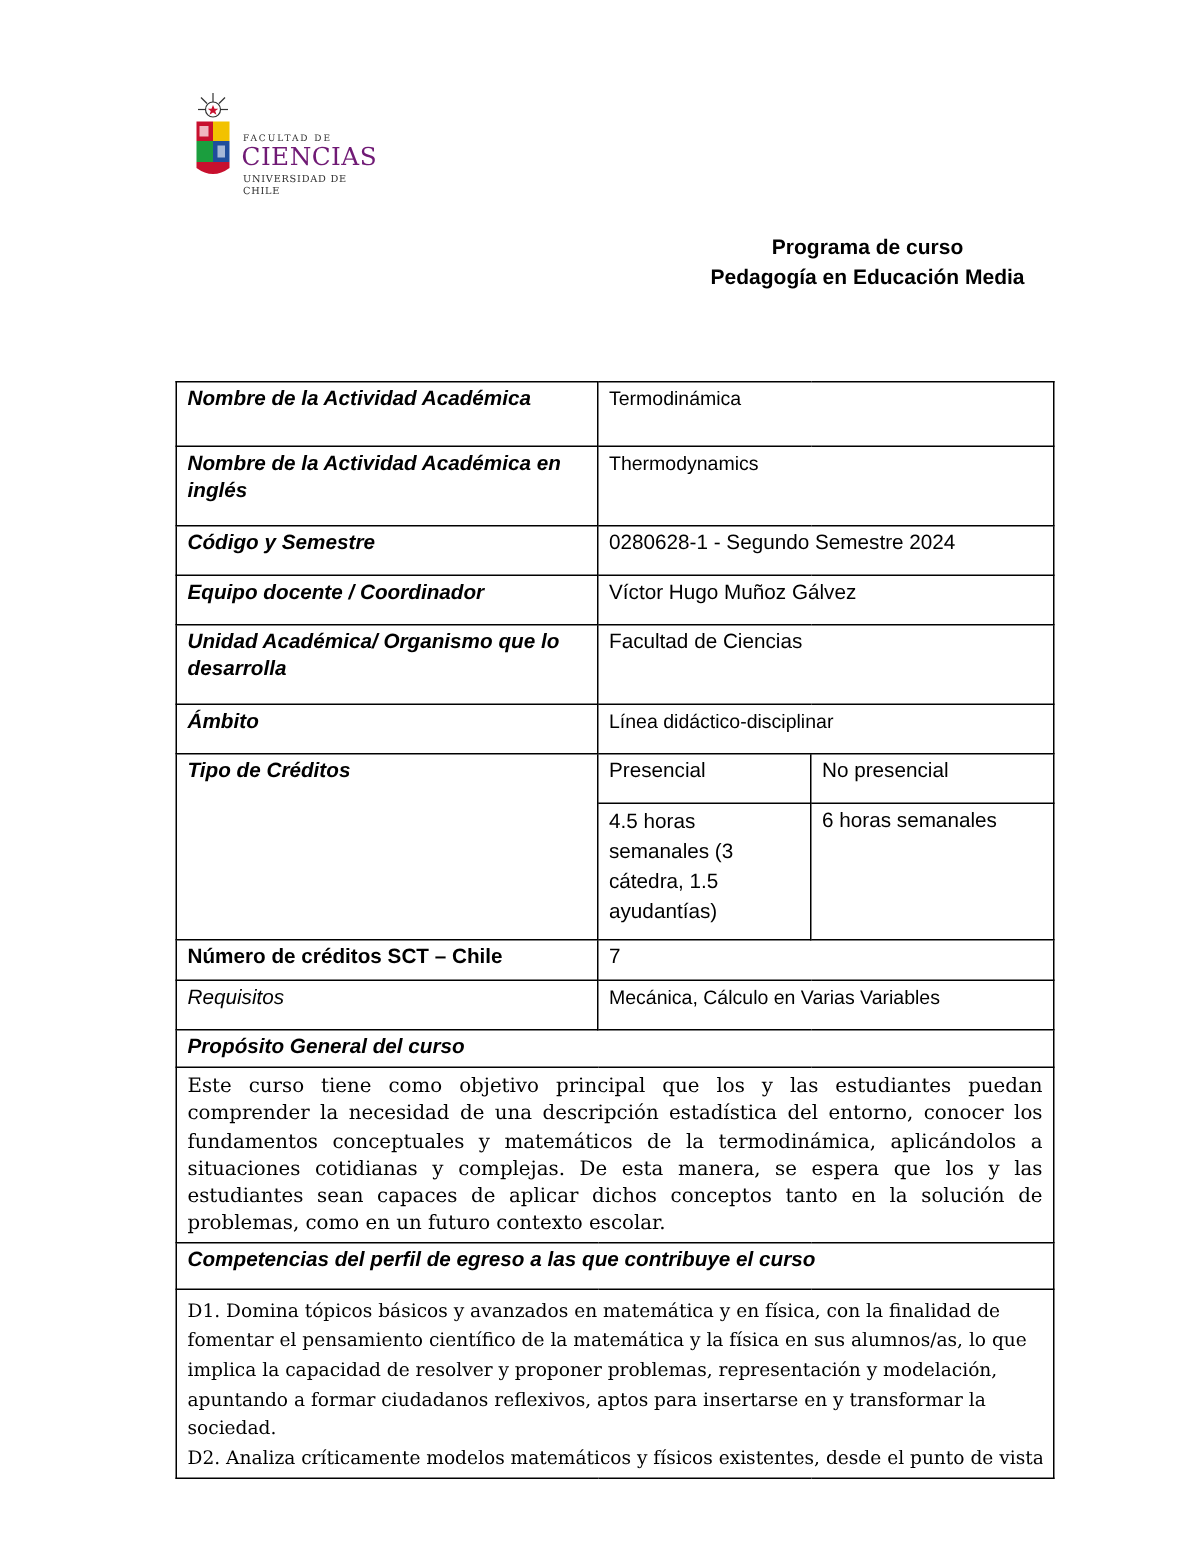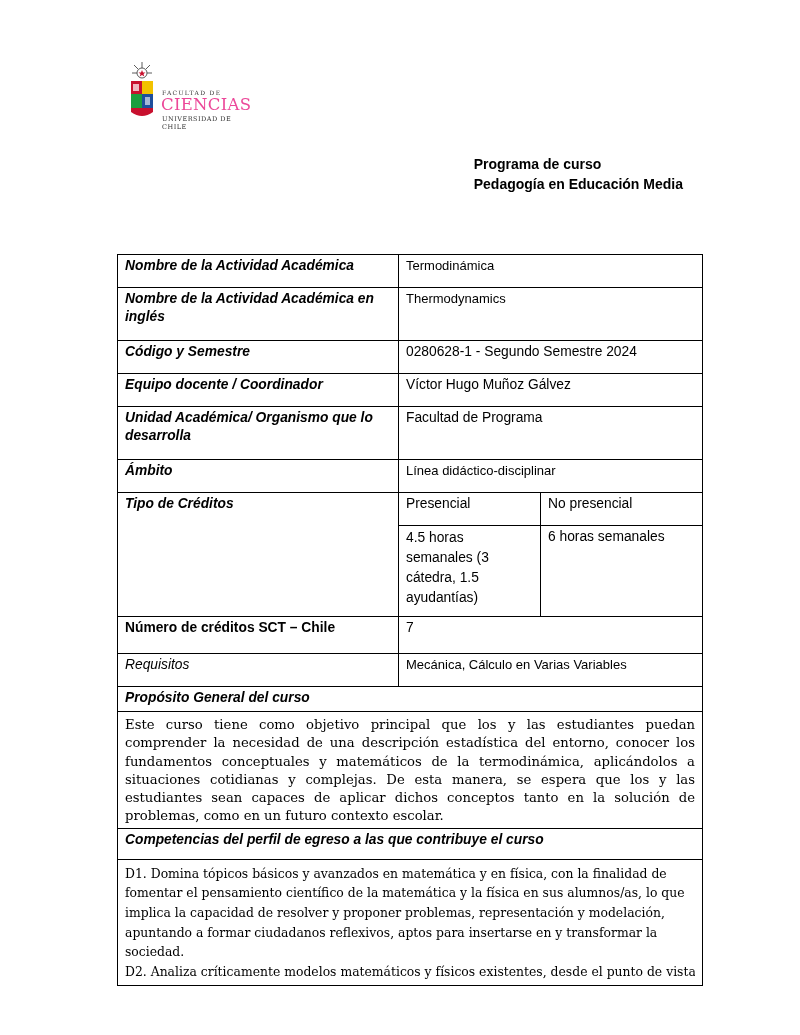--- a/index.html
+++ b/index.html
@@ -1,22 +1,22 @@
 <!DOCTYPE html>
 <html><head>
 <meta charset="utf-8">
 <style>
   html, body { margin: 0; padding: 0; background: #fff; }
   body { width: 800px; height: 1035px; position: relative; overflow: hidden; color: #000; }
   .logo { position: absolute; left: 126px; top: 60px; width: 110px; height: 68px; }
   .logo .emblem { position: absolute; left: 0; top: 0; width: 32px; height: 66px; }
   .logo .facultad { position: absolute; left: 36px; top: 29px; font-family: "DejaVu Serif", serif; font-size: 6px; letter-spacing: 1.3px; color: #333; }
-  .logo .ciencias { position: absolute; left: 35px; top: 35px; font-family: "DejaVu Serif", serif; font-size: 16.5px; letter-spacing: 0.3px; color: #ec4899; }
+  .logo .ciencias { position: absolute; left: 35px; top: 35px; font-family: "DejaVu Serif", serif; font-size: 16.5px; letter-spacing: 0.3px; color: #701a75; }
   .logo .uchile { position: absolute; left: 36px; top: 55px; font-family: "DejaVu Serif", serif; font-size: 6.5px; letter-spacing: 0.5px; color: #333; }
-  .header { position: absolute; right: 117px; top: 155px; text-align: left; font-family: "Liberation Sans", sans-serif; font-weight: bold; font-size: 14px; line-height: 19.5px; }
+  .header { position: absolute; right: 117px; top: 155px; text-align: center; font-family: "Liberation Sans", sans-serif; font-weight: bold; font-size: 14px; line-height: 19.5px; }
   table.prog { position: absolute; left: 117px; top: 254px; width: 585px; border-collapse: collapse; table-layout: fixed; }
   table.prog td { border: 1px solid #000; vertical-align: top; padding: 2px 7px 4px 7px; font-size: 13.8px; line-height: 18px; }
   .lbl { font-family: "Liberation Sans", sans-serif; font-weight: bold; font-style: italic; }
   .lbl-plain { font-family: "Liberation Sans", sans-serif; font-weight: bold; }
   .lbl-req { font-family: "Liberation Sans", sans-serif; font-style: italic; }
   .serif { font-family: Liberation Sans, sans-serif; font-size: 13px !important; }
   .sans { font-family: "Liberation Sans", sans-serif; margin-top: 20px; }
   .just { font-family: "DejaVu Serif", serif; font-size: 13.2px !important; text-align: justify; line-height: 18.3px !important; padding-top: 4px !important; padding-bottom: 2px !important; }
   .comp { font-family: "DejaVu Serif", serif; font-size: 12.4px !important; line-height: 19.6px !important; padding-top: 4px !important; }
   .comp p { margin: 0; }
@@ -53,54 +53,54 @@
   <div>Pedagogía en Educación Media</div>
 </div>
 
 <table class="prog">
   <colgroup>
     <col style="width:281px">
     <col style="width:142px">
     <col style="width:162px">
   </colgroup>
   <tbody>
-      <tr style="height:33px">
+      <tr style="height:43px">
     <td class="lbl">Nombre de la Actividad Académica</td>
     <td colspan="2" class="serif">Termodinámica</td>
   </tr>
   <tr style="height:53px">
     <td class="lbl">Nombre de la Actividad Académica en inglés</td>
     <td colspan="2" class="serif">Thermodynamics</td>
   </tr>
   <tr style="height:33px">
     <td class="lbl">Código y Semestre</td>
     <td colspan="2" class="sans">0280628-1 - Segundo Semestre 2024</td>
   </tr>
   <tr style="height:33px">
     <td class="lbl">Equipo docente / Coordinador</td>
     <td colspan="2" class="sans">Víctor Hugo Muñoz Gálvez</td>
   </tr>
   <tr style="height:53px">
     <td class="lbl">Unidad Académica/ Organismo que lo desarrolla</td>
-    <td colspan="2" class="sans">Facultad de Programa</td>
+    <td colspan="2" class="sans">Facultad de Ciencias</td>
   </tr>
   <tr style="height:33px">
     <td class="lbl">Ámbito</td>
     <td colspan="2" class="serif">Línea didáctico-disciplinar</td>
   </tr>
   <tr style="height:33px">
     <td rowspan="2" class="lbl">Tipo de Créditos</td>
     <td class="sans">Presencial</td>
     <td class="sans">No presencial</td>
   </tr>
   <tr style="height:91px">
     <td class="sans" style="line-height:20px">4.5 horas semanales (3 cátedra, 1.5 ayudantías)</td>
     <td class="sans">6 horas semanales</td>
   </tr>
-  <tr style="height:37px">
+  <tr style="height:27px">
     <td class="lbl-plain">Número de créditos SCT – Chile</td>
     <td colspan="2" class="sans">7</td>
   </tr>
   <tr style="height:33px">
     <td class="lbl-req">Requisitos</td>
     <td colspan="2" class="serif">Mecánica, Cálculo en Varias Variables</td>
   </tr>
   <tr style="height:18px">
     <td colspan="3" class="lbl">Propósito General del curso</td>
   </tr>

